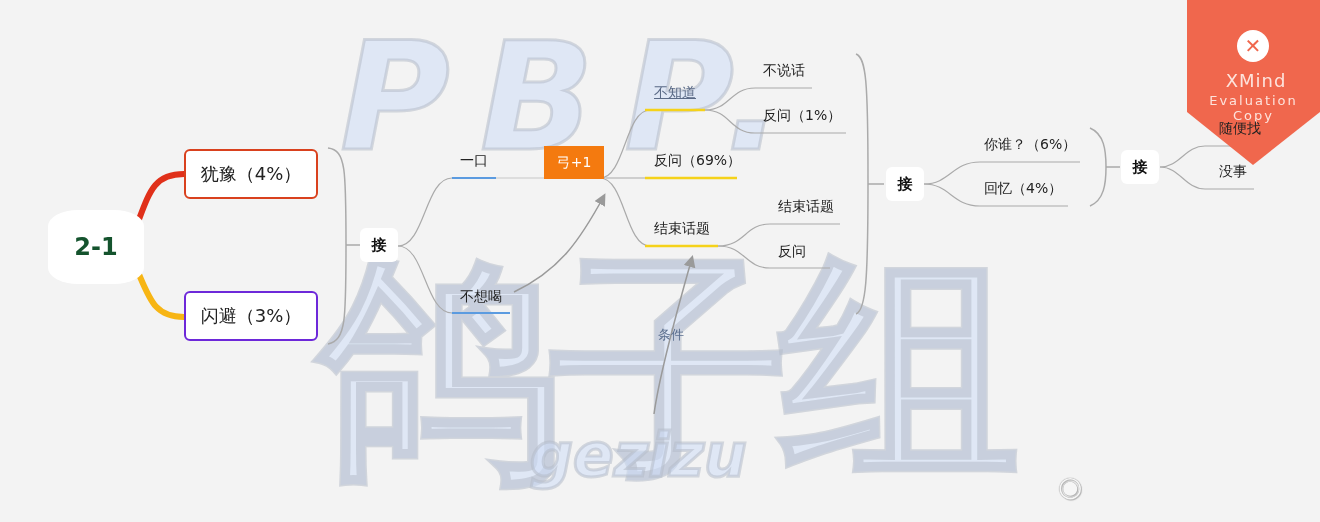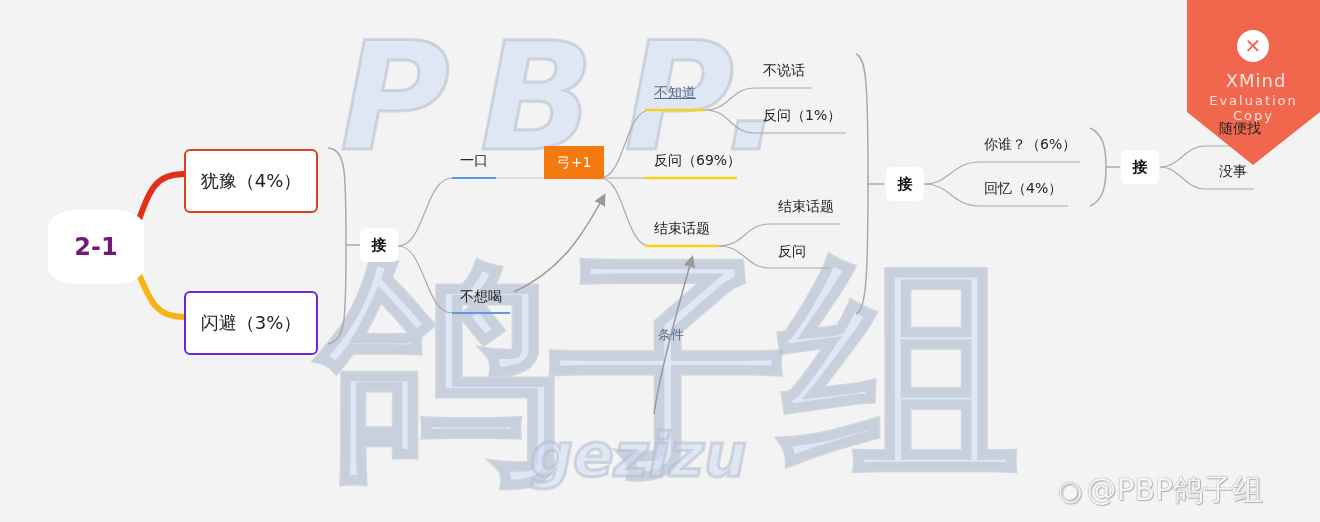--- a/index.html
+++ b/index.html
@@ -9,24 +9,24 @@
     font-family:"DejaVu Sans","Liberation Sans",sans-serif;
     color:#1a1a1a;
   }
   .canvas { position:absolute; left:0; top:0; width:1320px; height:522px; }
   svg.lines { position:absolute; left:0; top:0; width:1320px; height:522px; }
   .node { position:absolute; white-space:nowrap; }
   .root {
     left:48px; top:210px; width:96px; height:74px;
     background:#fff; border-radius:30px/16px;
     display:flex; align-items:center; justify-content:center;
-    font-size:24px; font-weight:bold; color:#701a75;text-align:center;
+    font-size:24px; font-weight:bold; color:#14532d;text-align:center;
   }
   .main-topic {
-    width:134px; height:64px; background:#fff; border-radius:6px;
+    width:134px; height:50px; background:#fff; border-radius:6px;
     display:flex; align-items:center; justify-content:center;
     font-size:18px; color:#222; box-sizing:border-box;
   }
   .t-red { left:184px; top:149px; border:2px solid #d9411e; }
   .t-yellow { left:184px; top:291px; border:2px solid #6d28d9; }
   .small-box {
     background:#fff; border-radius:6px; width:38px; height:34px;
     display:flex; align-items:center; justify-content:center;
     font-size:15px; font-weight:bold; color:#111;
   }
@@ -158,15 +158,14 @@
   </div>
 
   <div class="node label" style="left:1219px; top:120px;text-align:right;">随便找</div>
   <div class="node label" style="left:1219px; top:163px;">没事</div>
 
   <div class="node rel-label">条件</div>
 
 
   <div class="weibo">
     <span class="weibo-icon">◉</span>
-    <span>@PBP鸽子组</span>
   </div>
 </div>
 
 </body></html>

